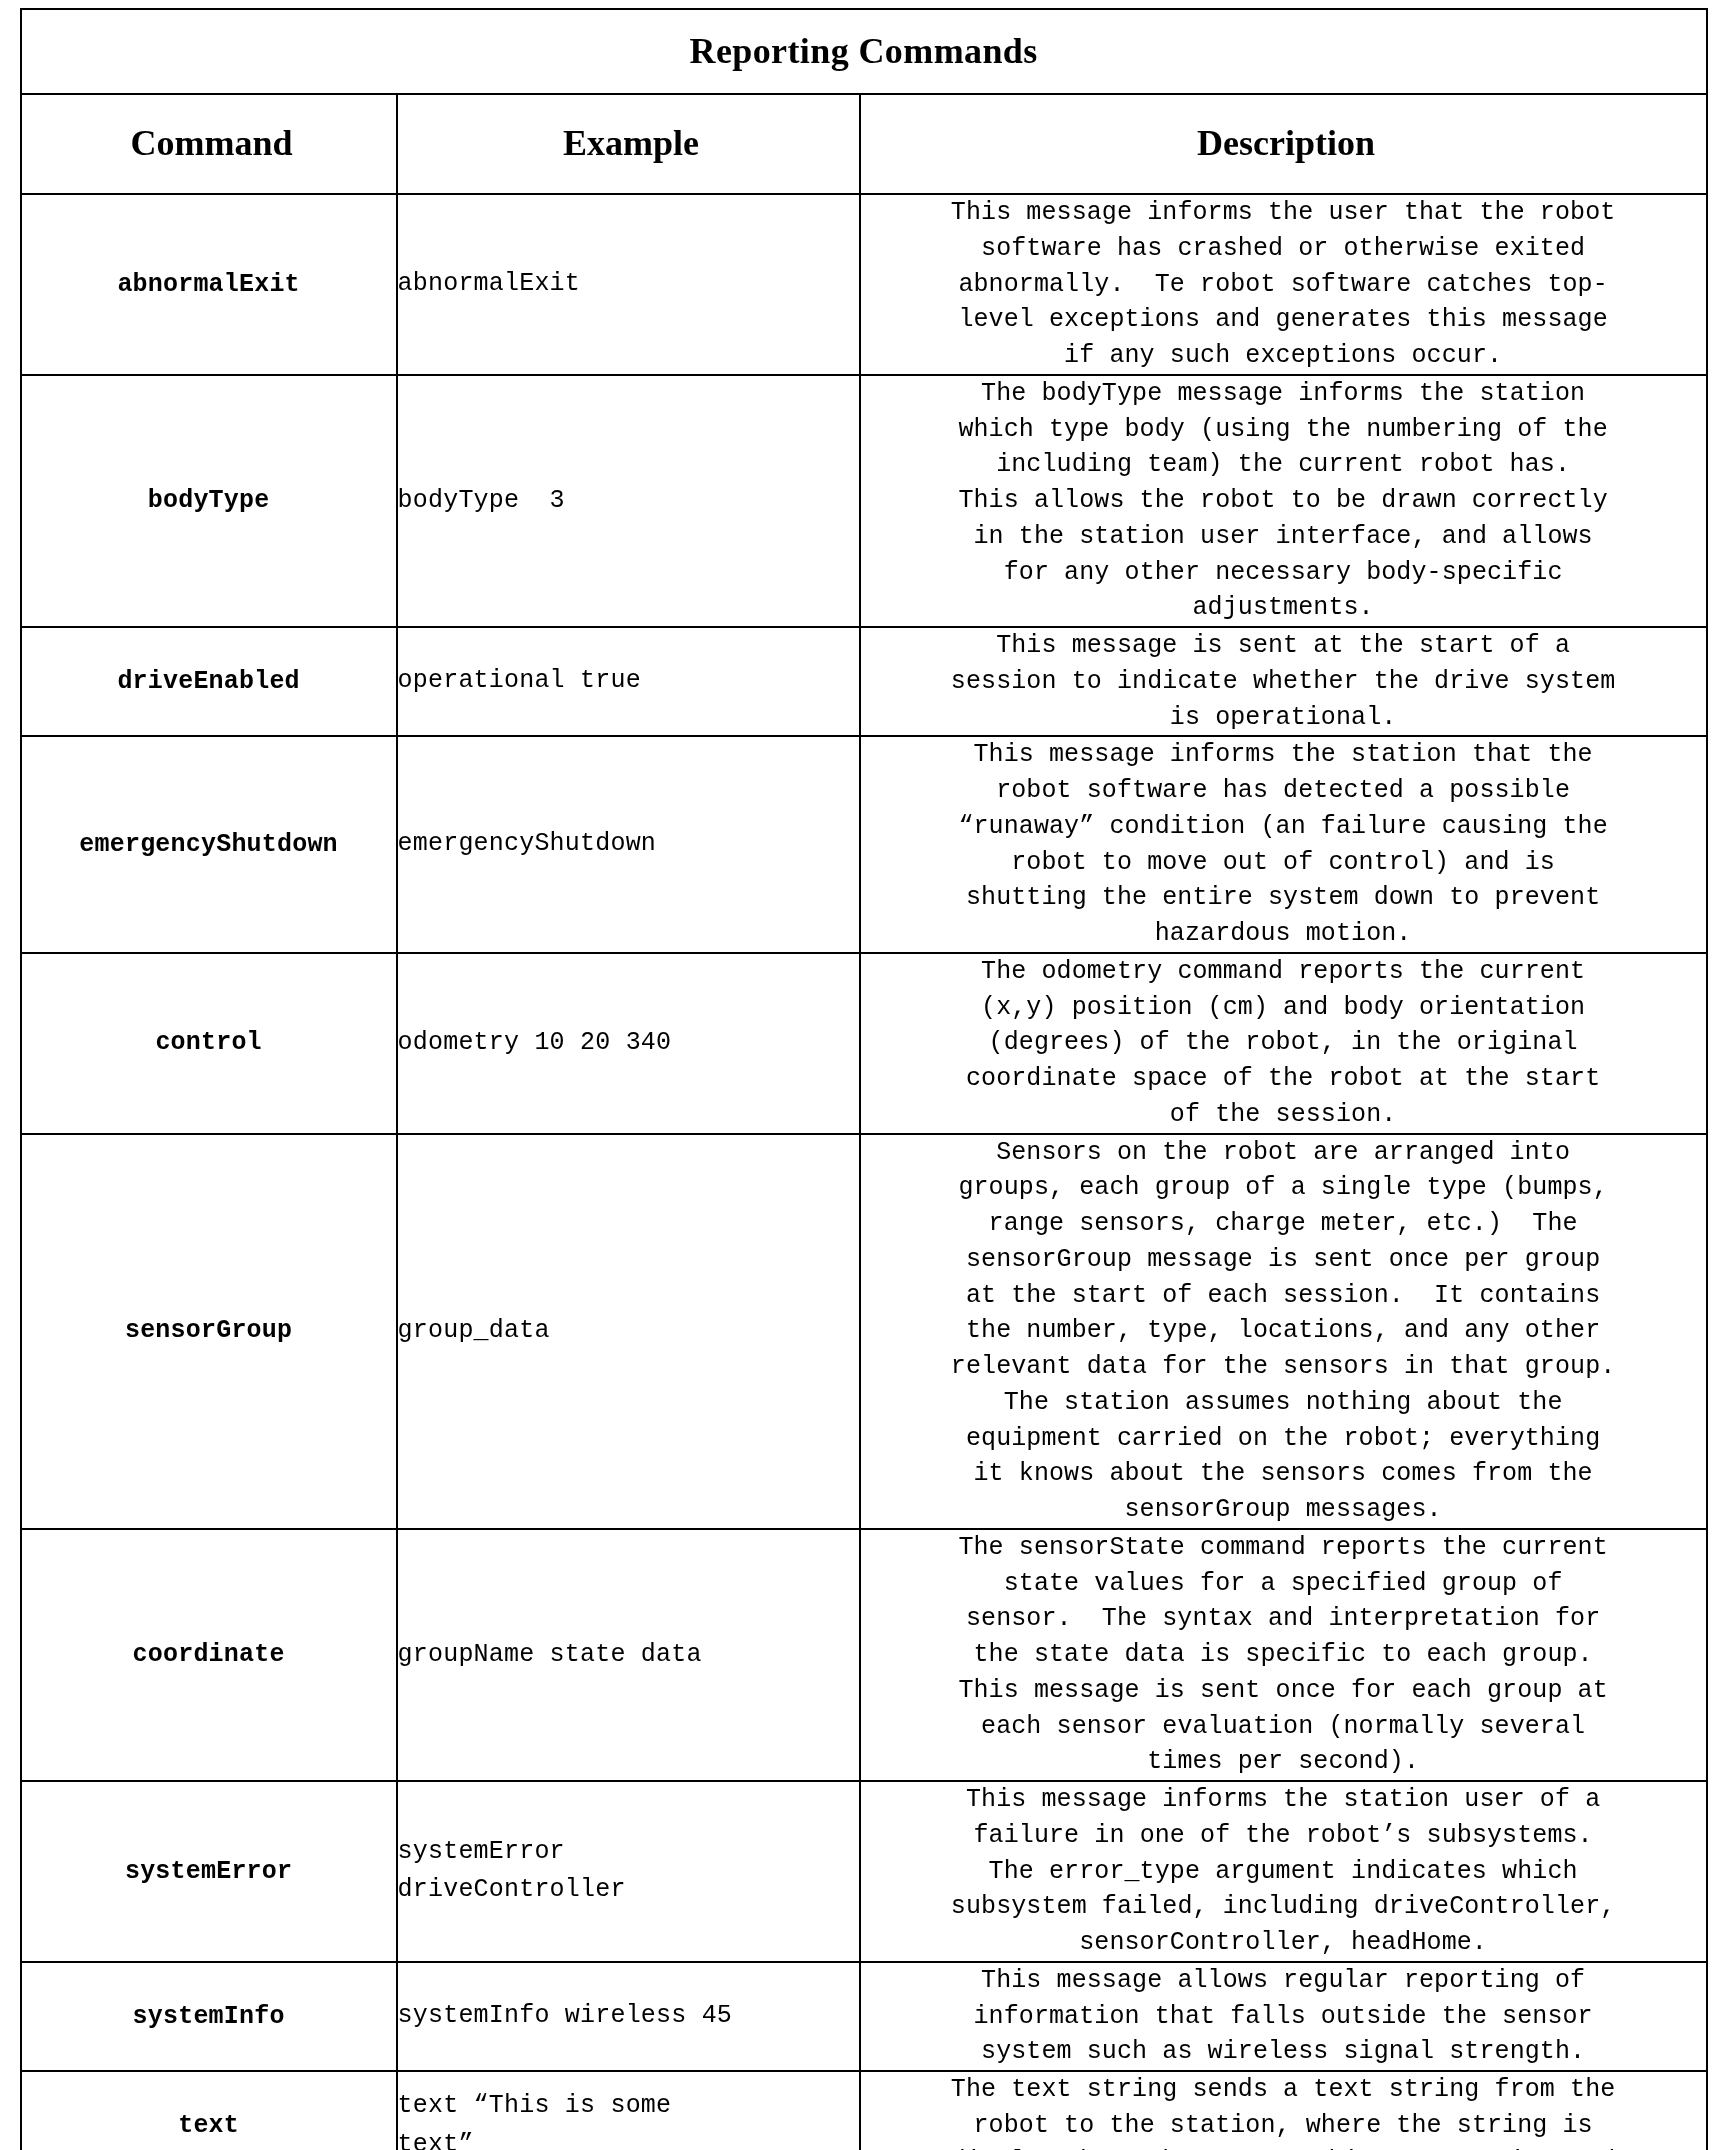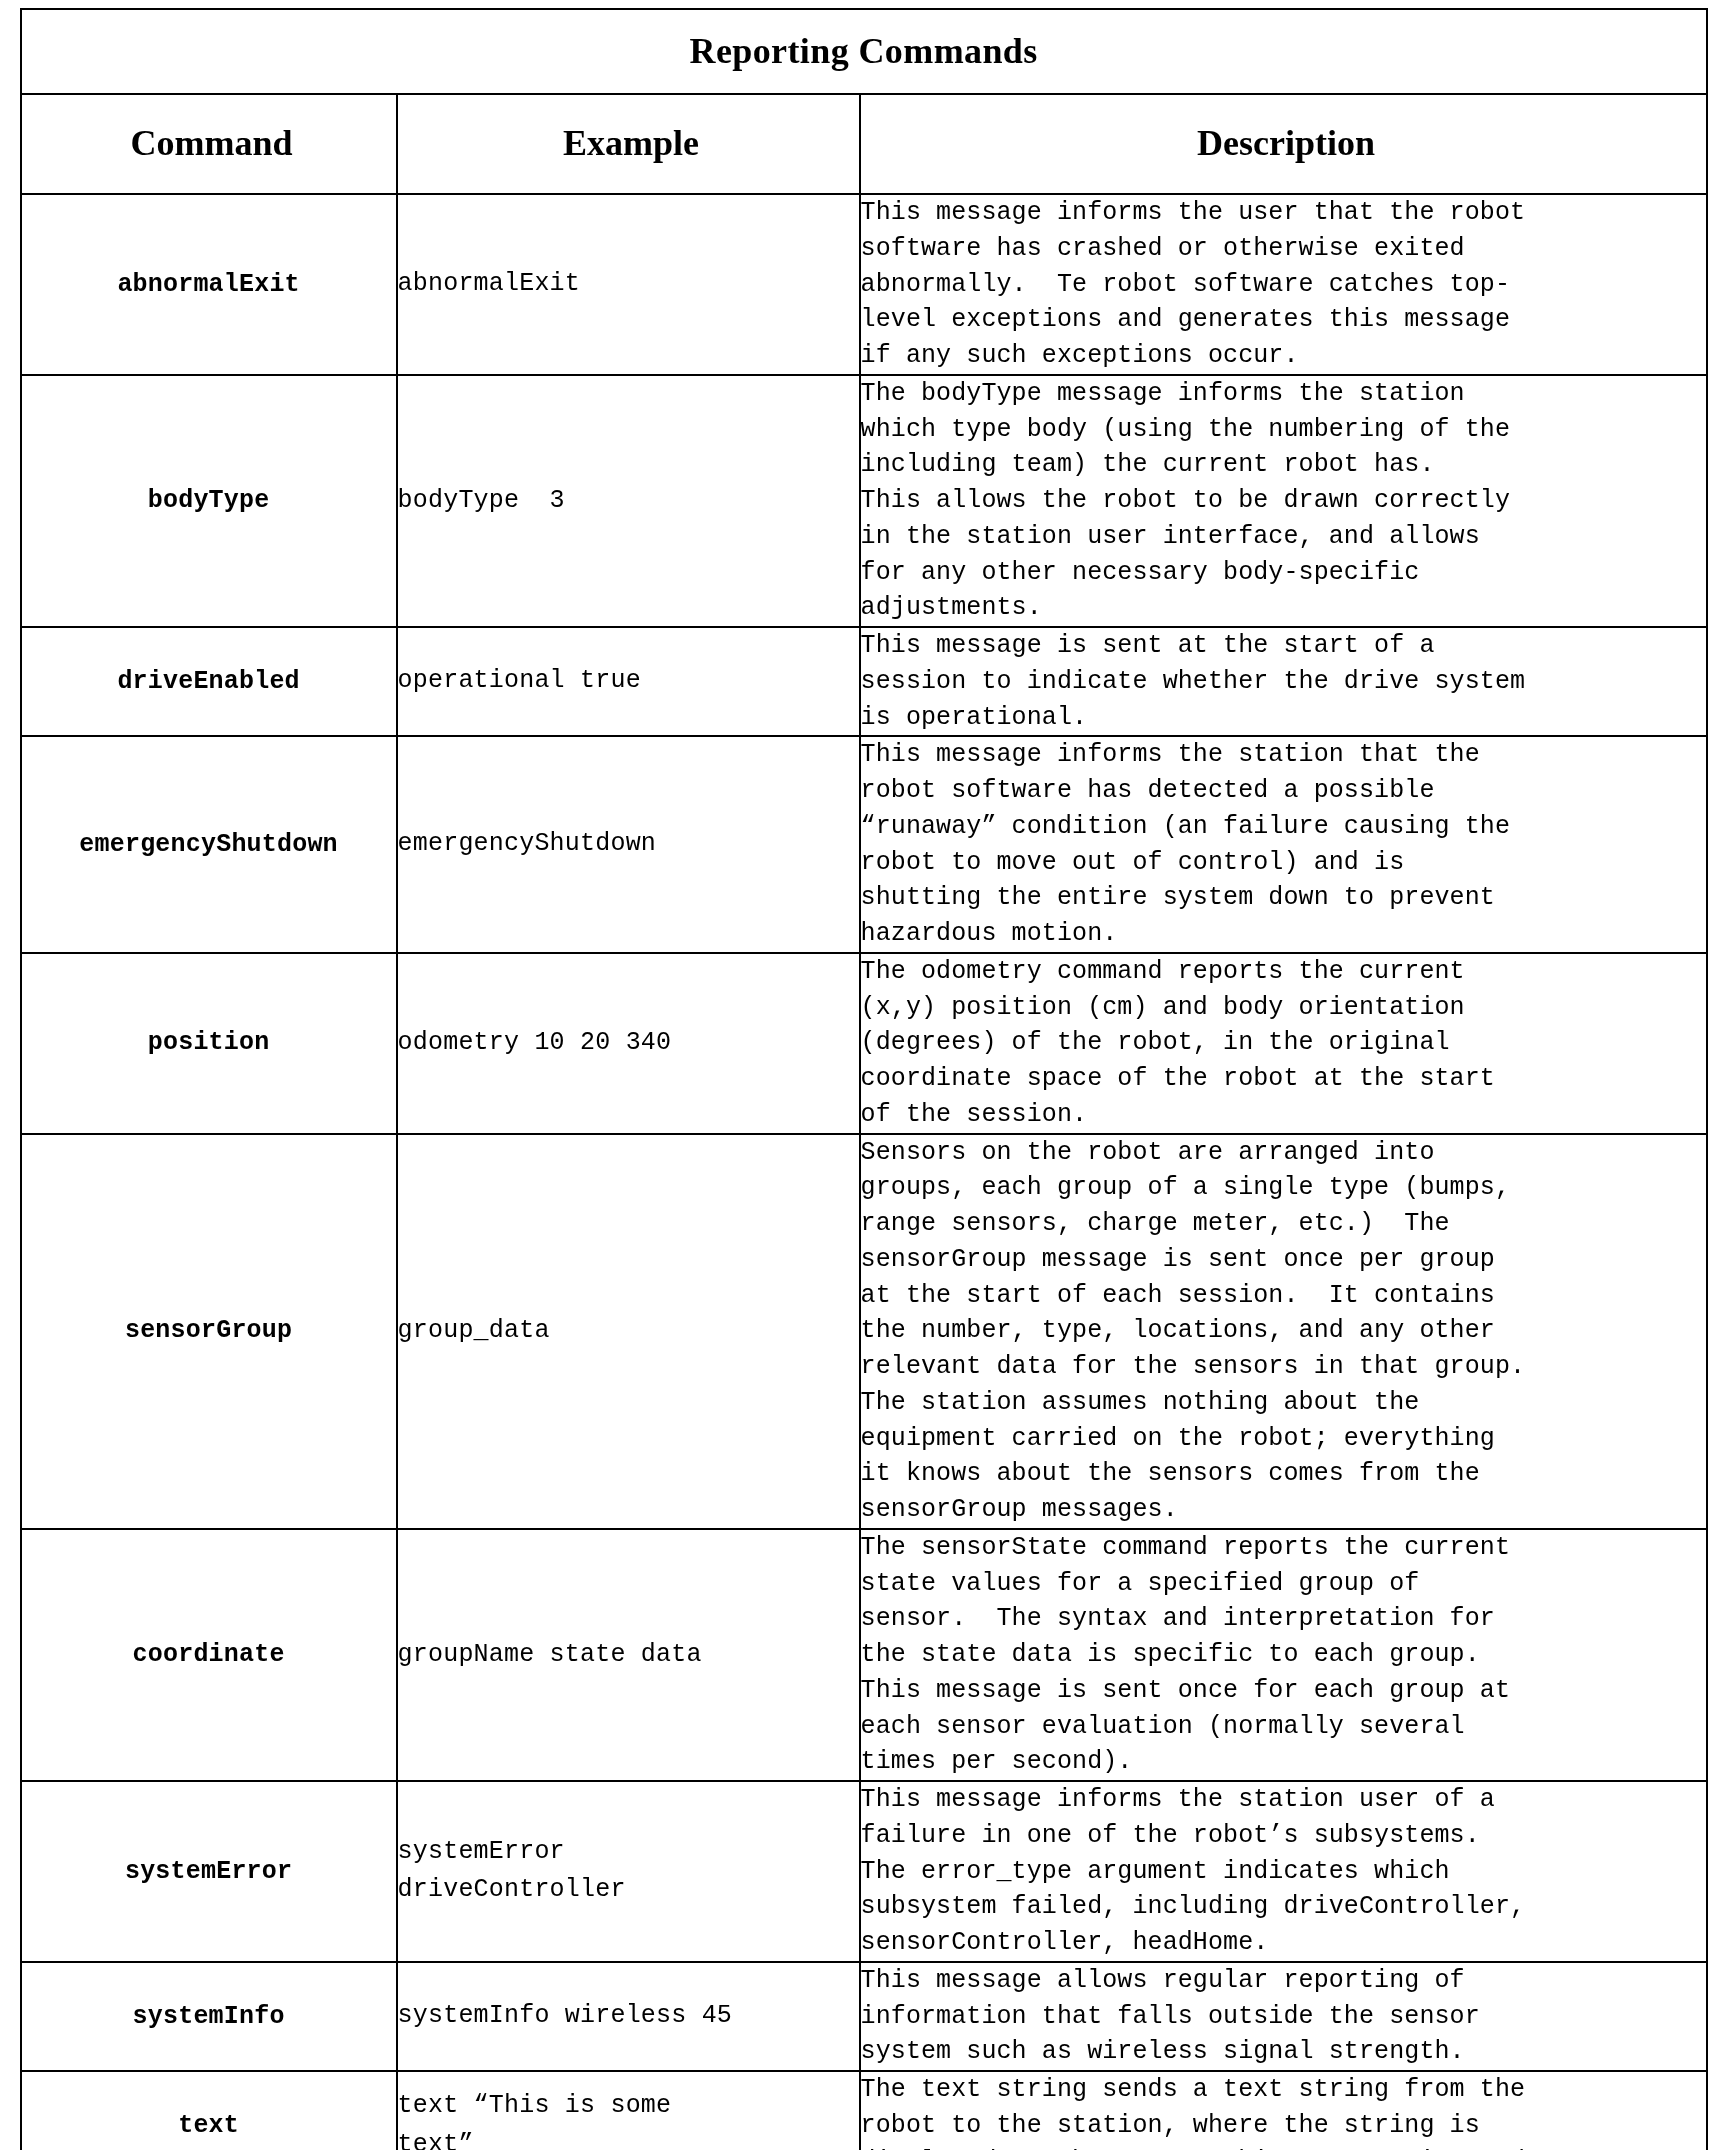--- a/index.html
+++ b/index.html
@@ -101,21 +101,21 @@
   .ex-text {
     font-family: "Liberation Mono", monospace;
     font-weight: normal;
     font-size: 25px;
     letter-spacing: 0.2px;
     line-height: 1.55;
     white-space: pre-wrap;
   }
 
   .cell-description {
-    text-align: left;
+    text-align: center;
     padding: 4.9px 8.1px 4.9px 11.4px;
     vertical-align: top;
   }
   .desc-text {
     font-family: "Liberation Mono", monospace;
     font-weight: normal;
     font-size: 25px;
     letter-spacing: 0.1px;
     line-height: 1.43;
     white-space: pre-wrap;
@@ -196,21 +196,21 @@
           <td class="cell-example"><span class="ex-text">emergencyShutdown</span></td>
           <td class="cell-description"><span class="desc-text">This message informs the station that the
 robot software has detected a possible
 “runaway” condition (an failure causing the
 robot to move out of control) and is
 shutting the entire system down to prevent
 hazardous motion.</span></td>
         </tr>
 
         <tr>
-          <td class="cell-command"><span class="cmd-text">position</span></td>
+          <td class="cell-command"><span class="cmd-text">control</span></td>
           <td class="cell-example"><span class="ex-text">odometry 10 20 340</span></td>
           <td class="cell-description"><span class="desc-text">The odometry command reports the current
 (x,y) position (cm) and body orientation
 (degrees) of the robot, in the original
 coordinate space of the robot at the start
 of the session.</span></td>
         </tr>
 
         <tr>
           <td class="cell-command"><span class="cmd-text">sensorGroup</span></td>

